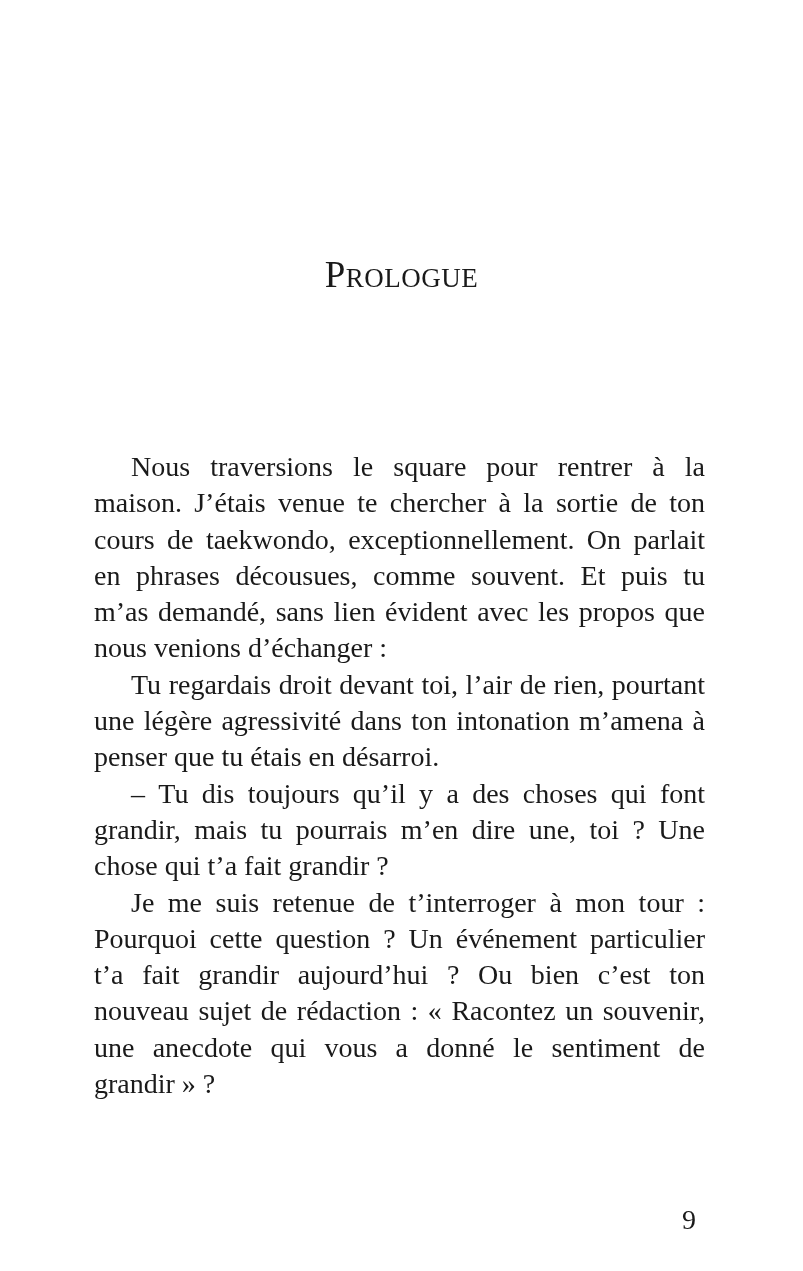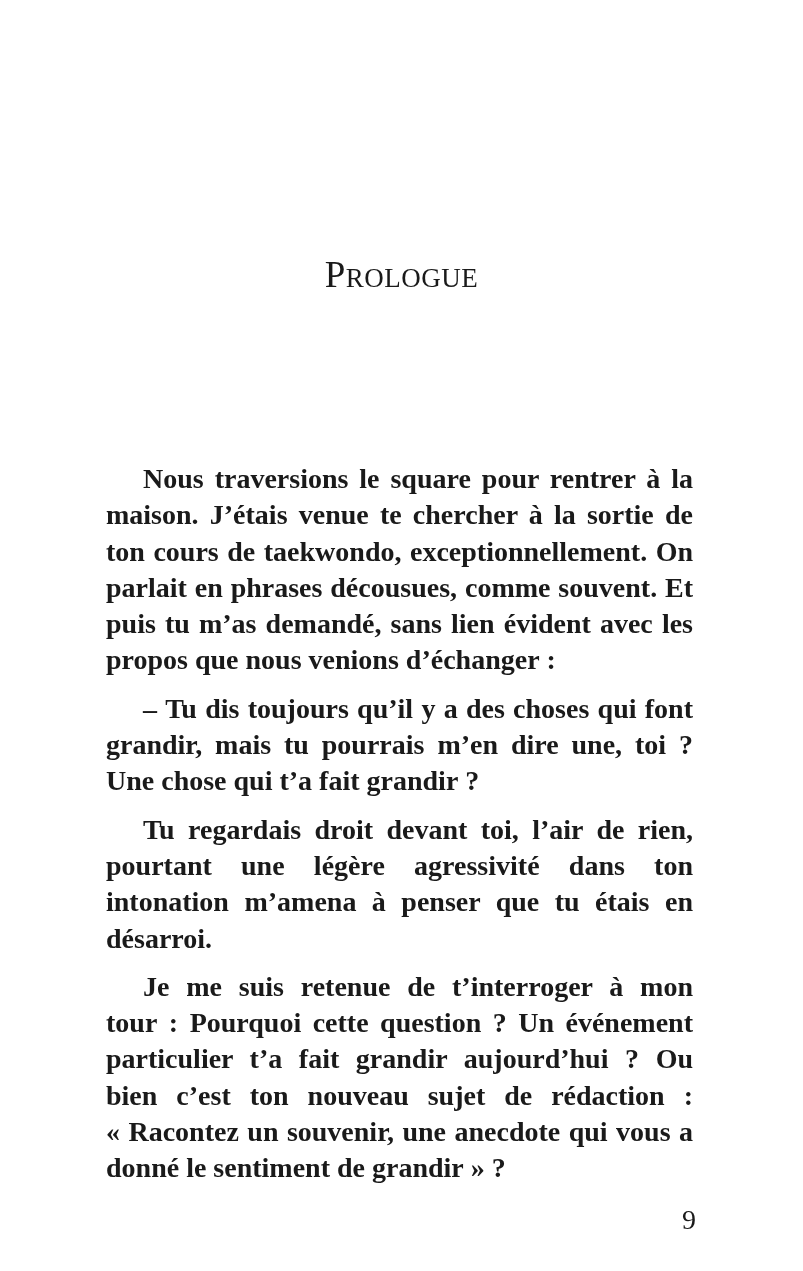--- a/index.html
+++ b/index.html
@@ -35,44 +35,43 @@
     position: absolute;
     top: 449px;
     left: 94px;
     width: 611px;
     font-size: 28px;
     line-height: 36.3px;
     text-align: justify;
     hyphens: none;
   }
   .body-text p {
-    margin: 12px;
+    margin: 0;
     padding: 0;
     text-indent: 37px;
-    font-weight: bold;
   }
   .page-number {
     position: absolute;
     top: 1202px;
     left: 94px;
     width: 602px;
     text-align: right;
     font-size: 28px;
     line-height: 36.3px;
   }
 </style>
 </head>
 <body>
 
 <div class="page">
 
   <h1 class="chapter-heading"><span class="heading-initial">P</span><span class="heading-rest">ROLOGUE</span></h1>
 
   <div class="body-text">
     <p>Nous traversions le square pour rentrer à la maison. J’étais venue te chercher à la sortie de ton cours de taekwondo, exceptionnellement. On parlait en phrases décousues, comme souvent. Et puis tu m’as demandé, sans lien évident avec les propos que nous venions d’échanger&nbsp;:</p>
+    <p>Tu regardais droit devant toi, l’air de rien, pourtant une légère agressivité dans ton intonation m’amena à penser que tu étais en désarroi.</p>
     <p>–&nbsp;Tu dis toujours qu’il y a des choses qui font grandir, mais tu pourrais m’en dire une, toi&nbsp;? Une chose qui t’a fait grandir&nbsp;?</p>
-    <p>Tu regardais droit devant toi, l’air de rien, pourtant une légère agressivité dans ton intonation m’amena à penser que tu étais en désarroi.</p>
     <p>Je me suis retenue de t’interroger à mon tour&nbsp;: Pourquoi cette question&nbsp;? Un événement particulier t’a fait grandir aujourd’hui&nbsp;? Ou bien c’est ton nouveau sujet de rédaction&nbsp;: «&nbsp;Racontez un souvenir, une anecdote qui vous a donné le sentiment de grandir&nbsp;»&nbsp;?</p>
   </div>
 
   <div class="page-number">9</div>
 
 </div>
 
 </body></html>

